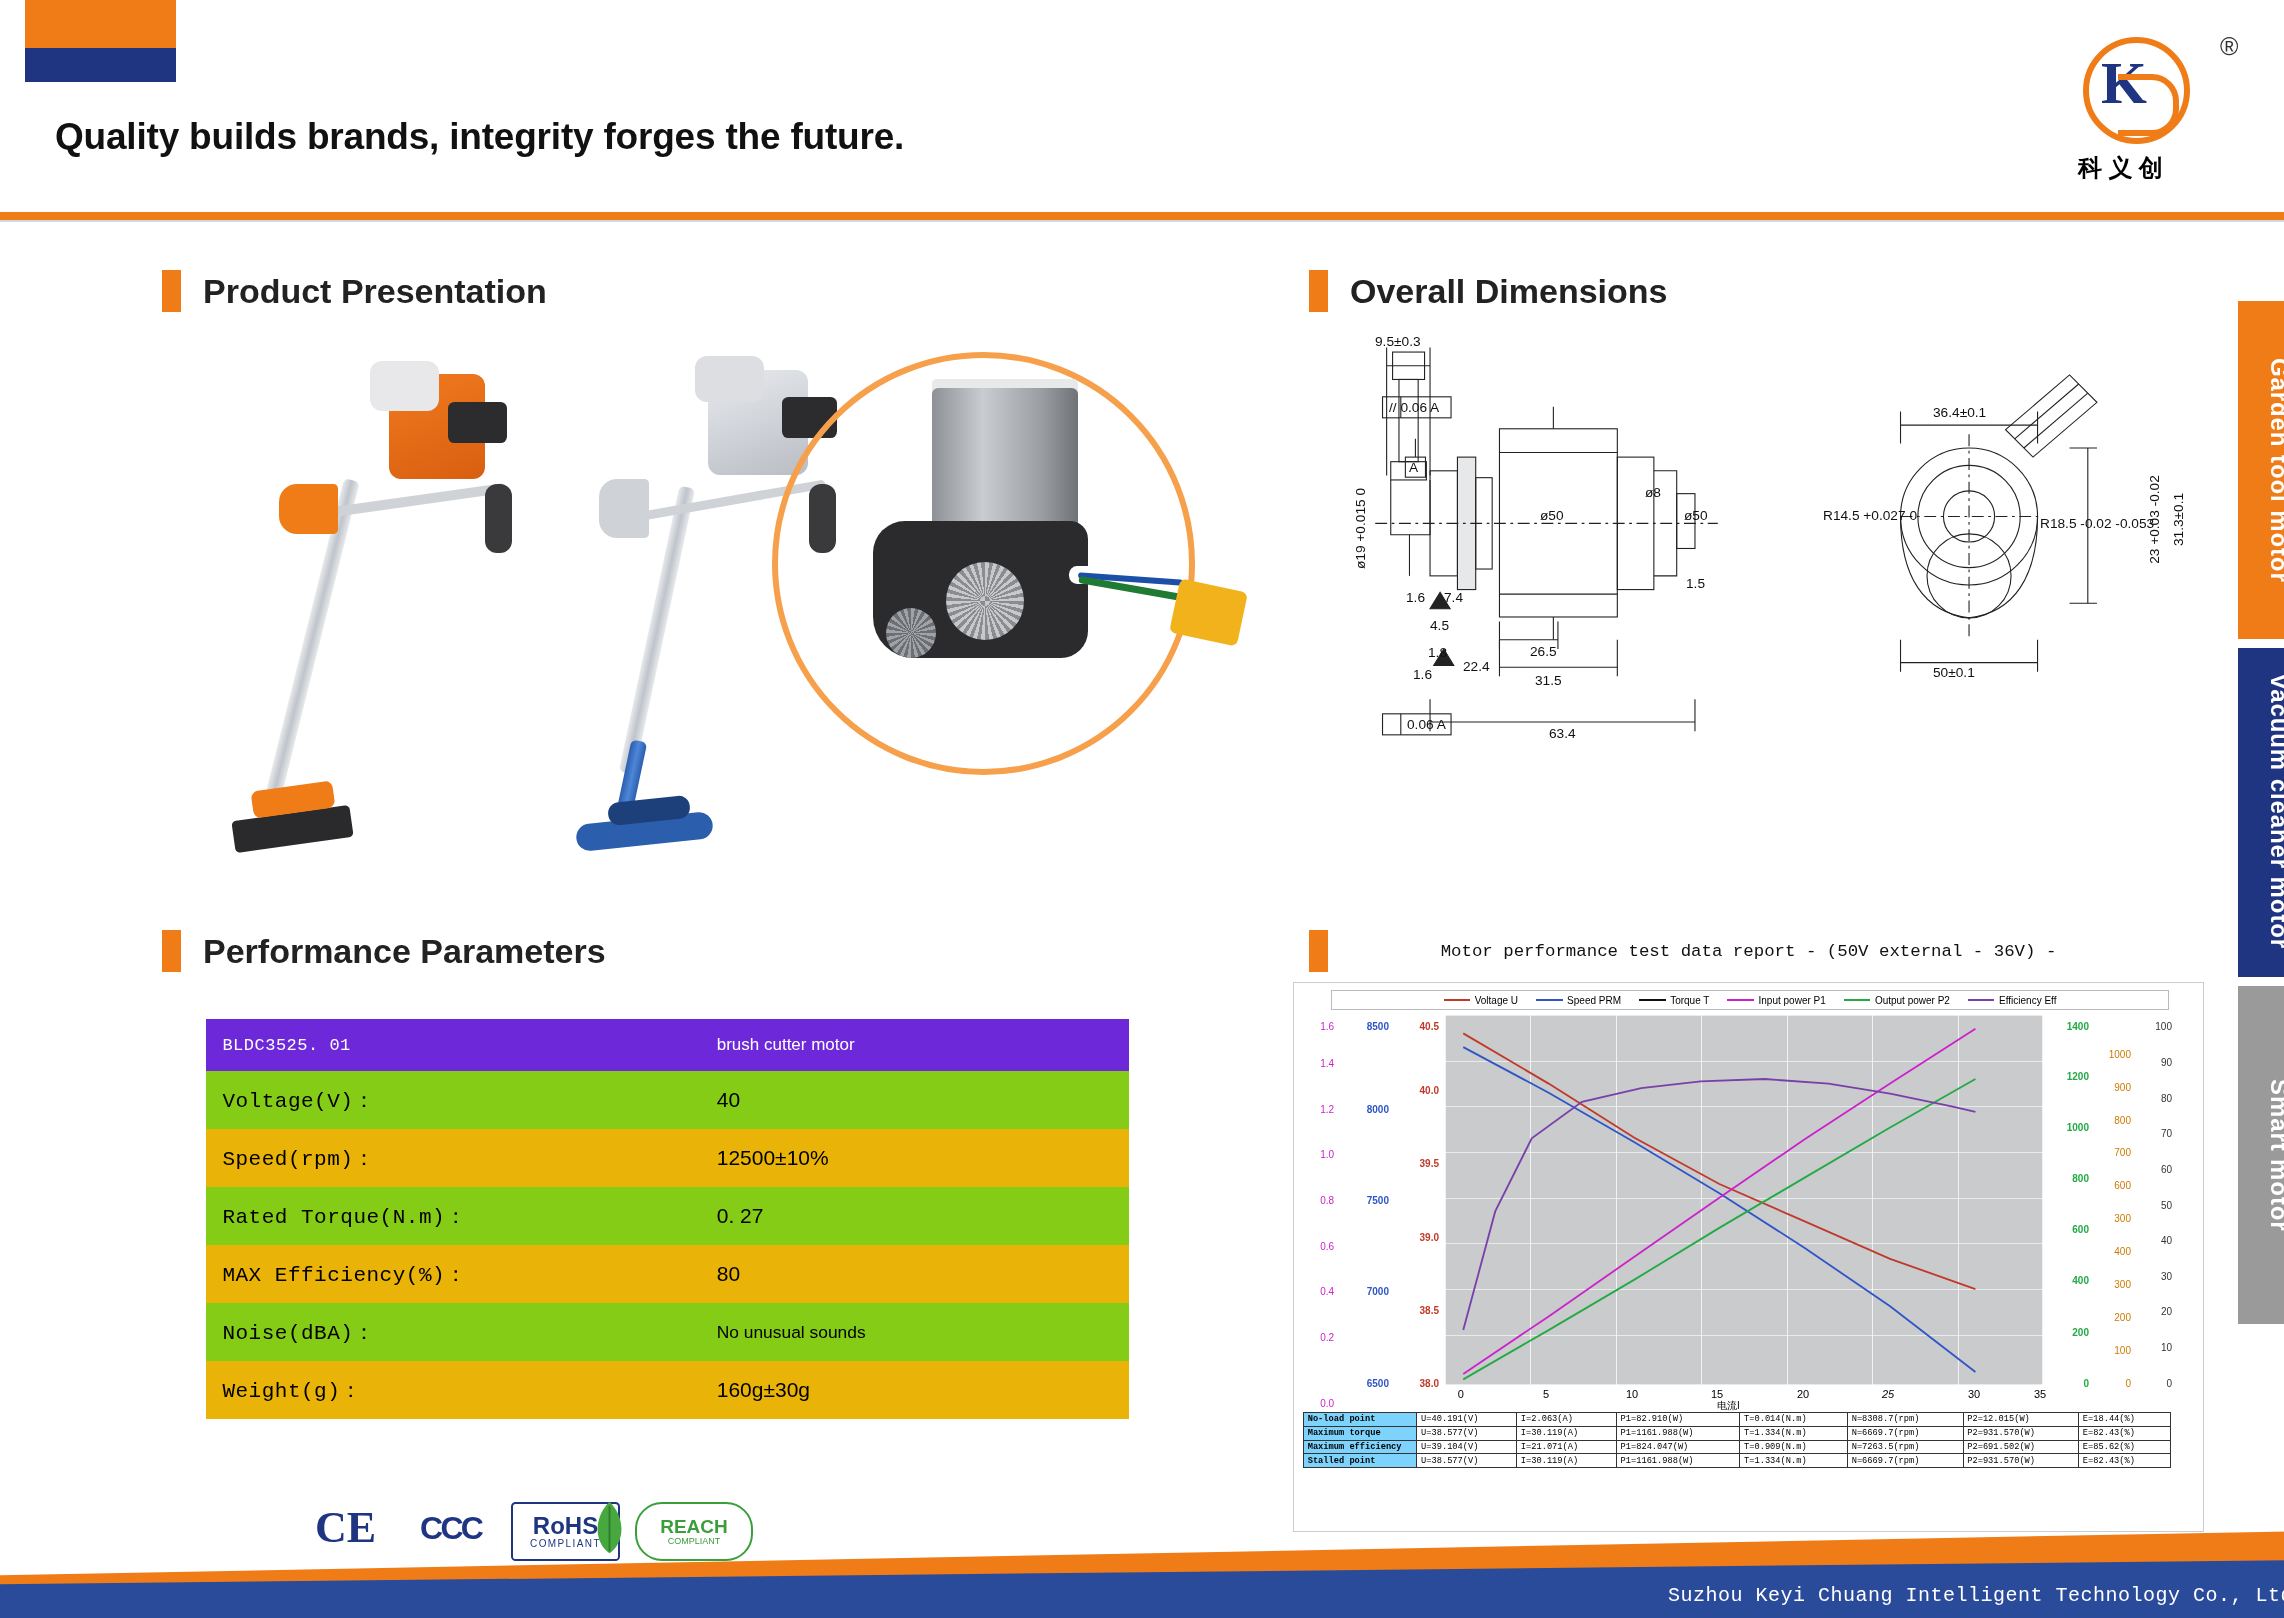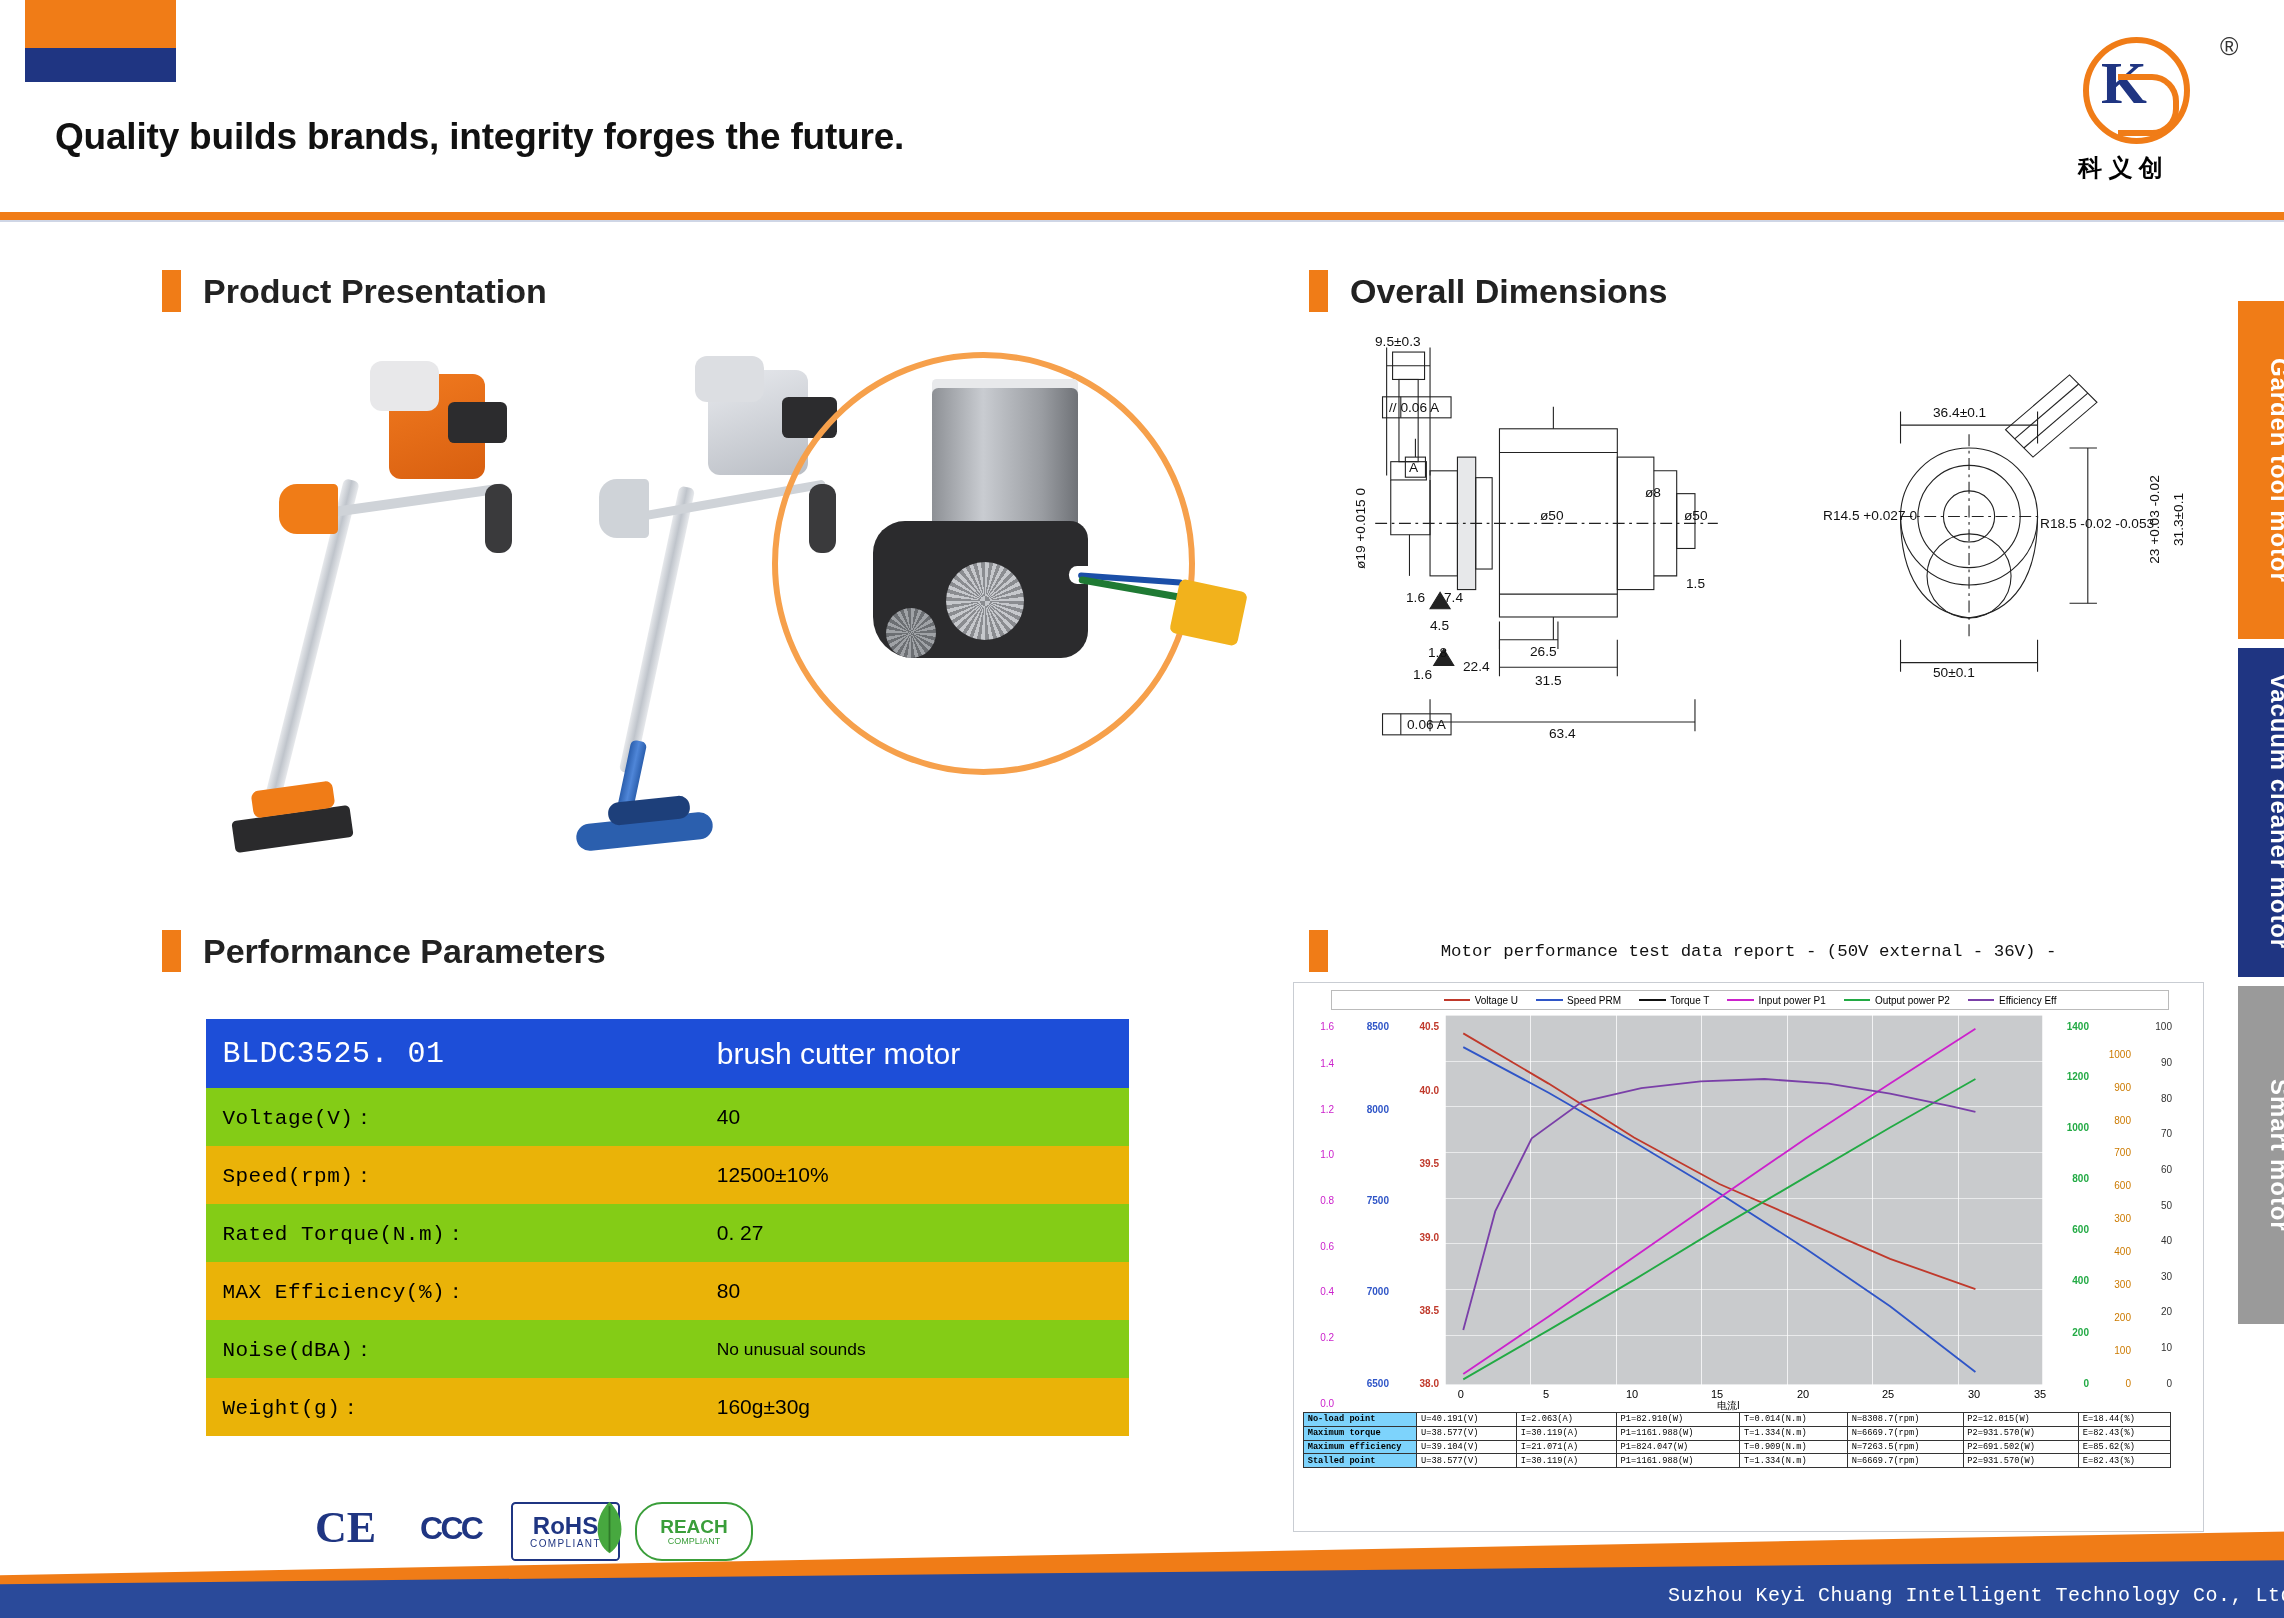--- a/index.html
+++ b/index.html
@@ -48,21 +48,21 @@
   .mot-gear{position:absolute;left:151px;top:192px;width:78px;height:78px;border-radius:50%;background:repeating-conic-gradient(#c6c8cc 0 6deg,#8a8c90 6deg 12deg);}
   .mot-pinion{position:absolute;left:91px;top:238px;width:50px;height:50px;border-radius:50%;background:repeating-conic-gradient(#9fa2a6 0 9deg,#6c6f73 9deg 18deg);}
   .mot-wire{position:absolute;left:283px;top:215px;width:105px;height:7.3px;background:#1f7a34;border-radius:3.7px;transform:rotate(10deg);}
   .mot-wire2{position:absolute;left:283px;top:206px;width:105px;height:6.4px;background:#1b4fa8;border-radius:3.7px;transform:rotate(4deg);}
   .mot-wire3{position:absolute;left:274px;top:196px;width:55px;height:18px;background:#fff;border-radius:8.2px;}
   .mot-conn{position:absolute;left:379px;top:215px;width:69px;height:55px;background:#f2b21c;border-radius:6.4px;transform:rotate(12deg);}
 
   
   .tbl{position:absolute;left:206px;top:1019px;width:923px;border-collapse:collapse;font-size:21px;}
   .tbl td{padding:0 16.4px;height:58px;vertical-align:middle;}
-  .tbl tr.head td{background:#1d4ed8;color:#fff;font-size:30px;height:69px;}
+  .tbl tr.head td{background:#6d28d9;color:#fff;font-size:17px;height:52px;}
   .tbl tr.odd td{background:#84cc16;}
   .tbl tr.even td{background:#eab308;}
   .tbl .c1{width:493px;font-family:"Liberation Mono",monospace;letter-spacing:0.5px;}
   .tbl .c2{width:429px;}
   .tbl tr.head .c1{font-family:"Liberation Mono",monospace;}
   .tbl tr.head .c2{font-family:"Liberation Sans",sans-serif;}
 
   
   .certs{position:absolute;left:315px;top:1494px;width:502px;height:78px;}
   .ce{position:absolute;left:0;top:8.2px;font-size:44px;font-weight:bold;color:#1f3582;font-family:"Liberation Serif",serif;}
@@ -408,21 +408,21 @@
         <polyline points="40,798 227,690 414,580 601,466 788,356 975,246 1162,140" fill="none" stroke="#22aa44" stroke-width="4"></polyline>
 
         <polyline points="40,690 110,430 190,270 300,190 430,160 560,145 700,140 840,150 975,172 1110,200 1162,212" fill="none" stroke="#7a3fa8" stroke-width="4"></polyline>
       </svg>
 
       <div class="xtick" style="left:12.8px;top:373px;">0</div>
       <div class="xtick" style="left:98px;top:373px;">5</div>
       <div class="xtick" style="left:181px;top:373px;">10</div>
       <div class="xtick" style="left:266px;top:373px;">15</div>
       <div class="xtick" style="left:352px;top:373px;">20</div>
-      <div class="xtick" style="left:437px;top:373px;">25</div>
+      <div class="xtick" style="left:437px;top:373px;font-style:italic;">25</div>
       <div class="xtick" style="left:523px;top:373px;">30</div>
       <div class="xtick" style="left:589px;top:373px;">35</div>
       <div class="xtick" style="left:272px;top:384px;font-size:10px;">电流I</div>
     </div>
 
     <div>
       <div class="axisL" style="left:754px;top:395px;width:41px;color:#22aa44;font-weight:bold;">0</div>
       <div class="axisL" style="left:754px;top:344px;width:41px;color:#22aa44;font-weight:bold;">200</div>
       <div class="axisL" style="left:754px;top:292px;width:41px;color:#22aa44;font-weight:bold;">400</div>
       <div class="axisL" style="left:754px;top:241px;width:41px;color:#22aa44;font-weight:bold;">600</div>

